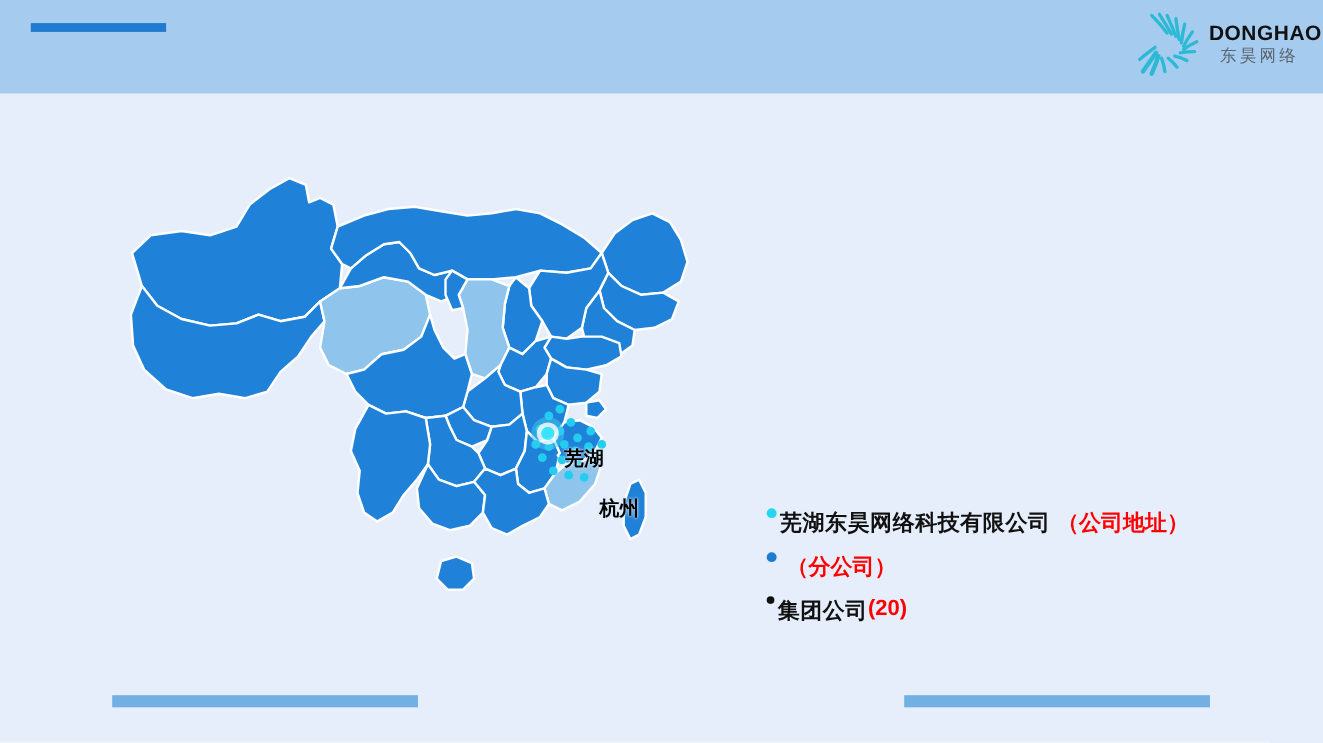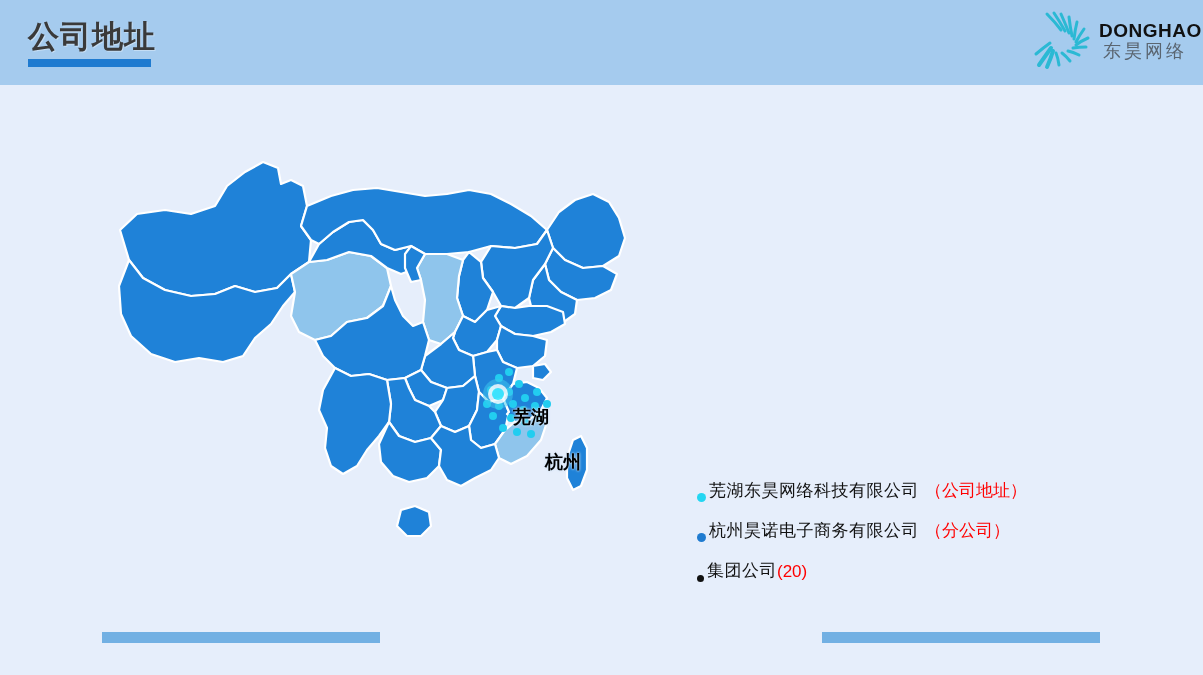--- a/index.html
+++ b/index.html
@@ -48,21 +48,21 @@
   .logo-text {
     position: absolute; left: 68px; top: 12px;
     width: 92px;
     text-align: center;
   }
   .logo-en {
     font-size: 19px; font-weight: bold; color: #111;
     letter-spacing: 0.5px; line-height: 22px;
   }
   .logo-cn {
-    font-size: 18px; color: #5a6570;
+    font-size: 15px; color: #5a6570;
     letter-spacing: 3px; line-height: 18px;
   }
 
   
   .map-area {
     position: absolute; left: 95px; top: 110px;
     width: 620px; height: 500px;
   }
   .map-svg { width: 100%; height: 100%; display: block; }
 
@@ -75,23 +75,23 @@
   }
   #label-wuhu { left: 418px; top: 295px; }
   #label-hangzhou { left: 450px; top: 340px; }
 
   
   .legend {
     position: absolute; left: 697px; top: 462px;
     width: 330px;
   }
   .legend-row {
-    display: flex; align-items: flex-end;
+    display: flex; align-items: flex-start;
     height: 40px;
-    font-size: 17px; font-weight: normal;
+    font-size: 20px; font-weight: bold;
     color: #111;
     white-space: nowrap;
   }
   .legend-dot {
     width: 9px; height: 9px; border-radius: 50%;
     margin-right: 3px; flex: none;
   }
   .dot-cyan  { background: #24d6f2; }
   .dot-blue  { background: #1f7bd0; }
   .dot-black { background: #111111; width: 7px; height: 7px; }
@@ -113,21 +113,20 @@
     letter-spacing: 3px;
   }
 </style>
 </head>
 <body>
 
 <div class="slide">
 
   <div class="header">
     <div class="title-wrap">
-      <div class="title">公司地址</div>
       <div class="title-underline"></div>
     </div>
 
     <div class="logo">
       <div class="logo-mark">
         <svg viewBox="0 0 70 66" width="70" height="66" aria-hidden="true">
           <g stroke="#2bb9d4" stroke-linecap="round" fill="none">
             <path d="M16 6 Q24 14 30 22" stroke-width="3"></path>
             <path d="M23 5 Q29 14 34 23" stroke-width="3"></path>
             <path d="M30 6 Q34 15 38 25" stroke-width="3"></path>
@@ -283,21 +282,20 @@
   <div class="legend">
 
     <div class="legend-row">
       <span class="legend-dot dot-cyan"></span>
       <span class="legend-name">芜湖东昊网络科技有限公司</span>
       <span class="legend-tag">（公司地址）</span>
     </div>
 
     <div class="legend-row">
       <span class="legend-dot dot-blue"></span>
-      <span class="legend-name">杭州昊诺电子商务有限公司</span>
       <span class="legend-tag">（分公司）</span>
     </div>
 
     <div class="legend-row">
       <span class="legend-dot dot-black"></span>
       <span class="legend-name">集团公司</span>
       <span class="legend-tag tight">(20)</span>
     </div>
 
   </div>

